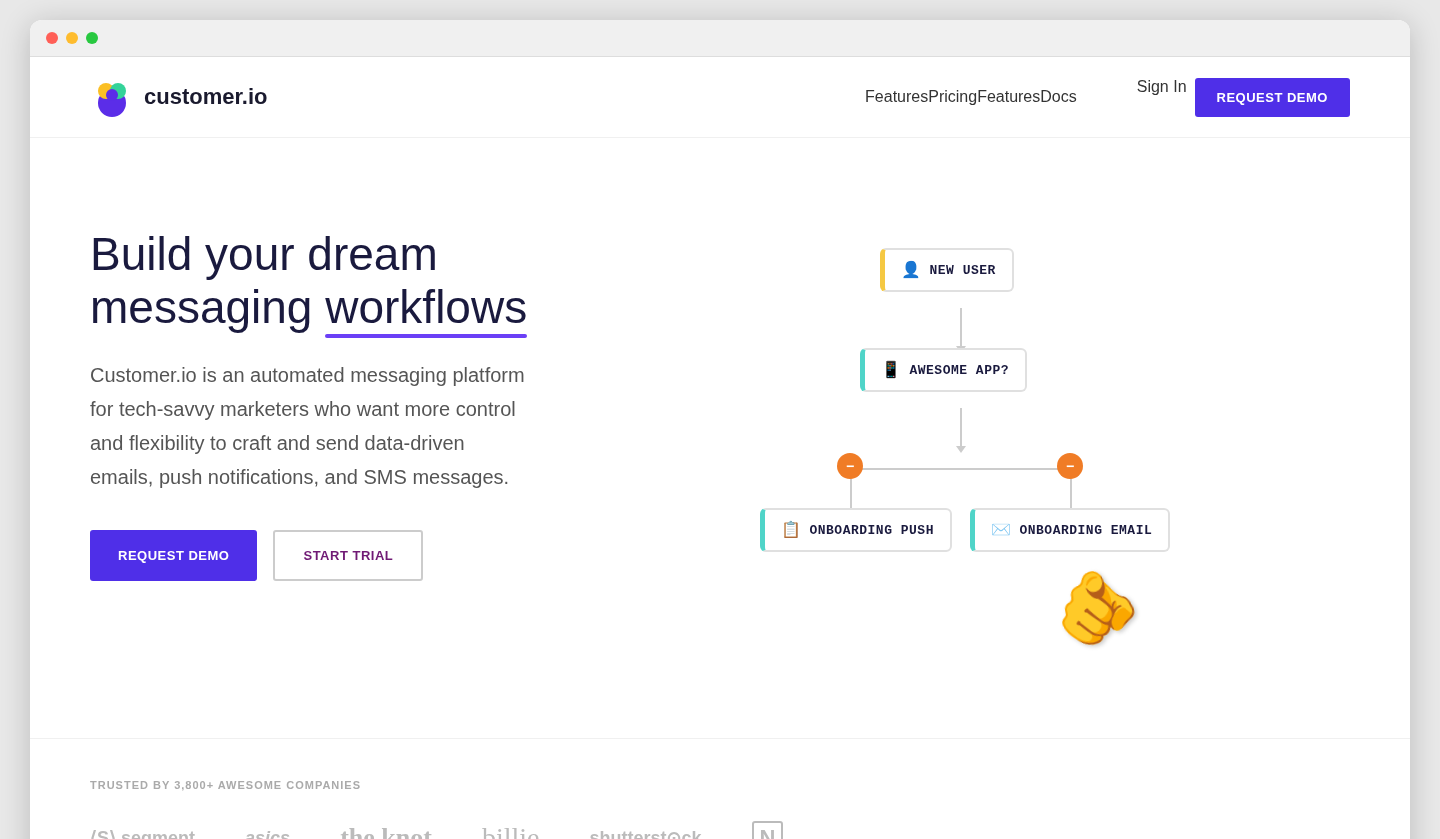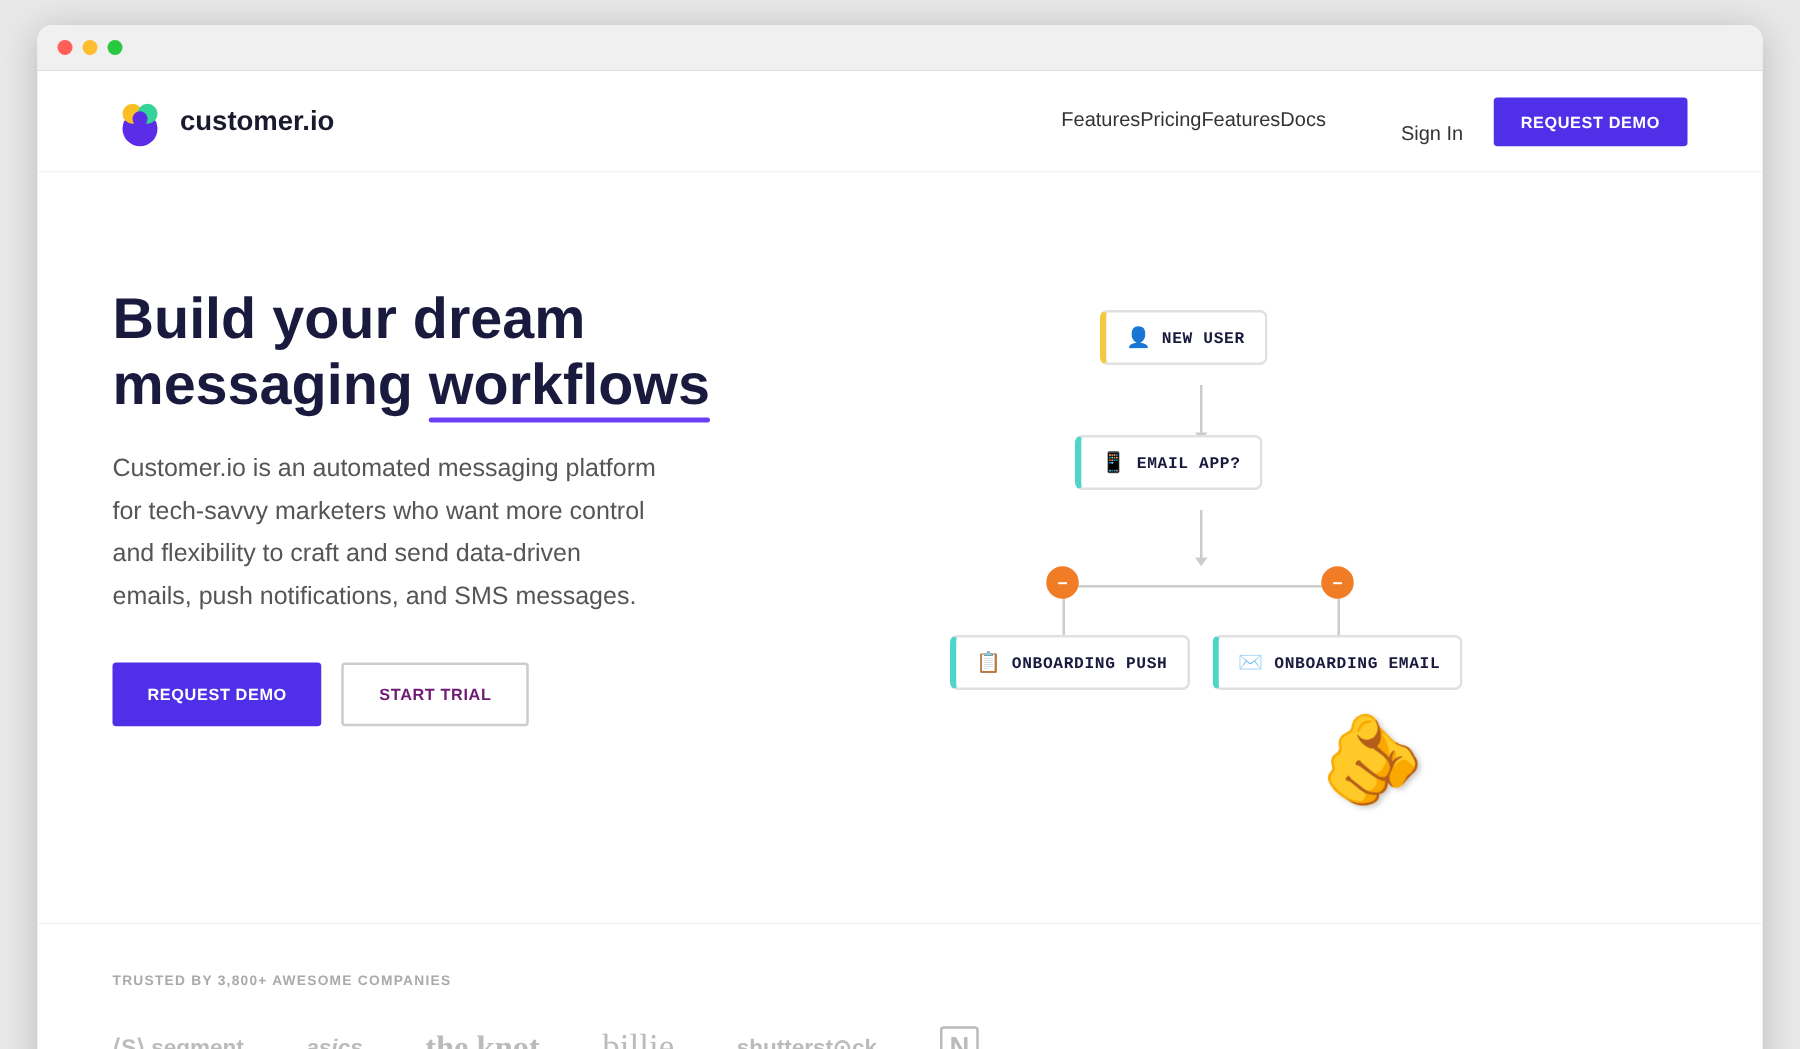--- a/index.html
+++ b/index.html
@@ -64,22 +64,22 @@
       margin-right: 60px;
     }
     .nav-link {
       font-size: 16px;
       color: #333;
       text-decoration: none;
       cursor: pointer;
     }
     .nav-actions {
       display: flex;
-      align-items: flex-end;
-      gap: 24px;
+      align-items: flex-start;
+      gap: 8px;
     }
     .sign-in {
       font-size: 16px;
       color: #333;
       cursor: pointer;
     }
     .btn-demo-nav {
       background: #4f2fe8;
       color: #fff;
       padding: 12px 22px;
@@ -99,21 +99,21 @@
       background: #fff;
       min-height: 520px;
       position: relative;
     }
     .hero-left {
       flex: 0 0 520px;
       padding-top: 20px;
     }
     .hero-title {
       font-size: 46px;
-      font-weight: 700;
+      font-weight: 400;
       color: #1a1a3e;
       line-height: 1.15;
       margin-bottom: 24px;
     }
     .hero-title .underline-word {
       position: relative;
       display: inline-block;
     }
     .hero-title .underline-word::after {
       content: '';
@@ -402,21 +402,21 @@
         <div class="branch-dot dot-left">−</div>
         <div class="branch-dot dot-right">−</div>
 
         <div class="wf-node new-user">
           <span class="node-icon">👤</span>
           <span>NEW USER</span>
         </div>
 
         <div class="wf-node mobile-app">
           <span class="node-icon">📱</span>
-          <span>EMAIL APP?</span>
+          <span>AWESOME APP?</span>
         </div>
 
         <div class="wf-node onboarding-push">
           <span class="node-icon">📋</span>
           <span>ONBOARDING PUSH</span>
         </div>
 
         <div class="wf-node onboarding-email">
           <span class="node-icon">✉️</span>
           <span>ONBOARDING EMAIL</span>

